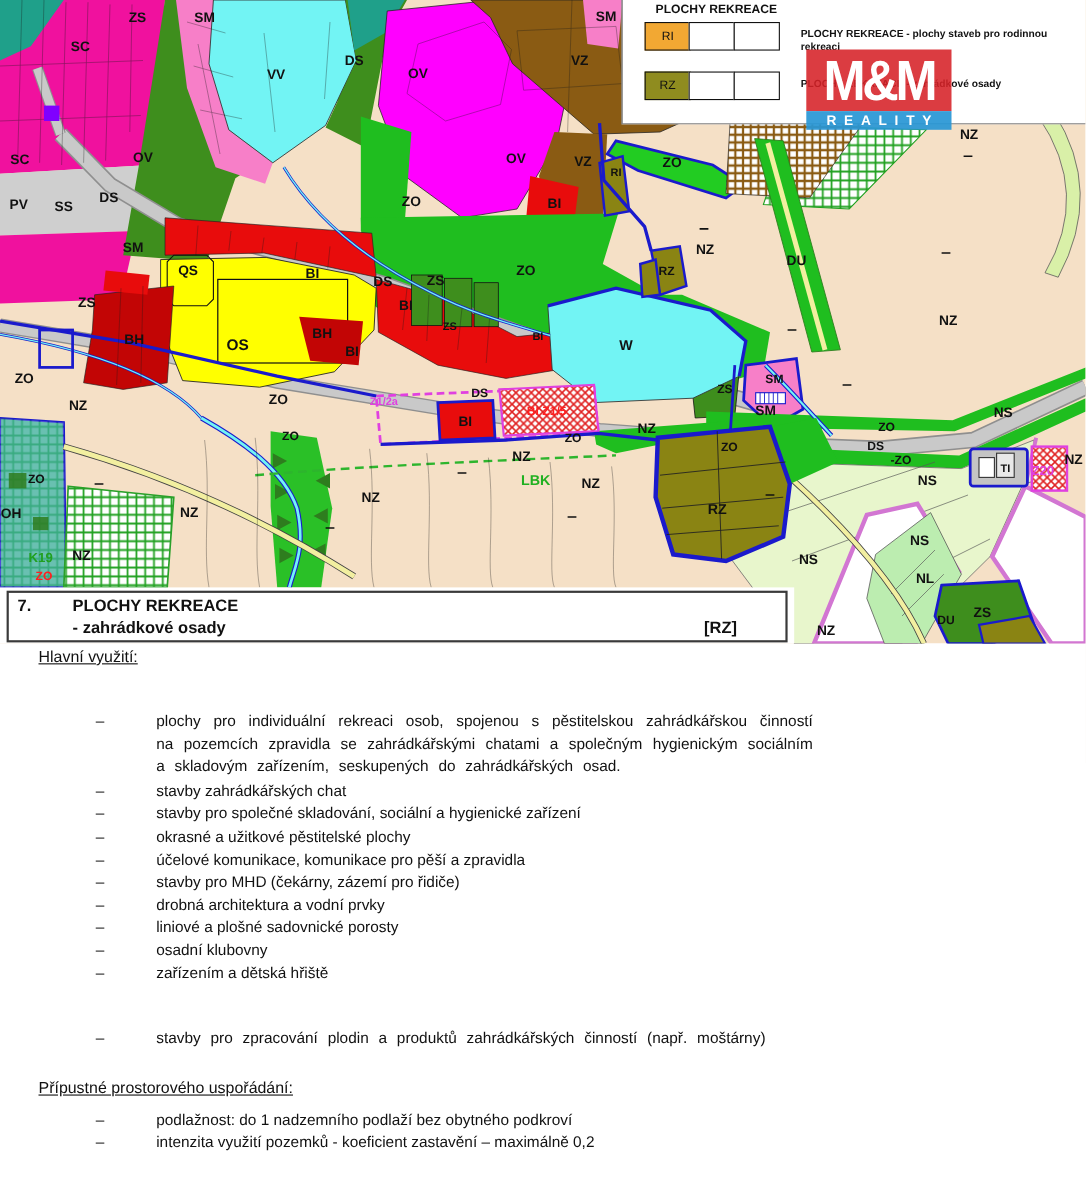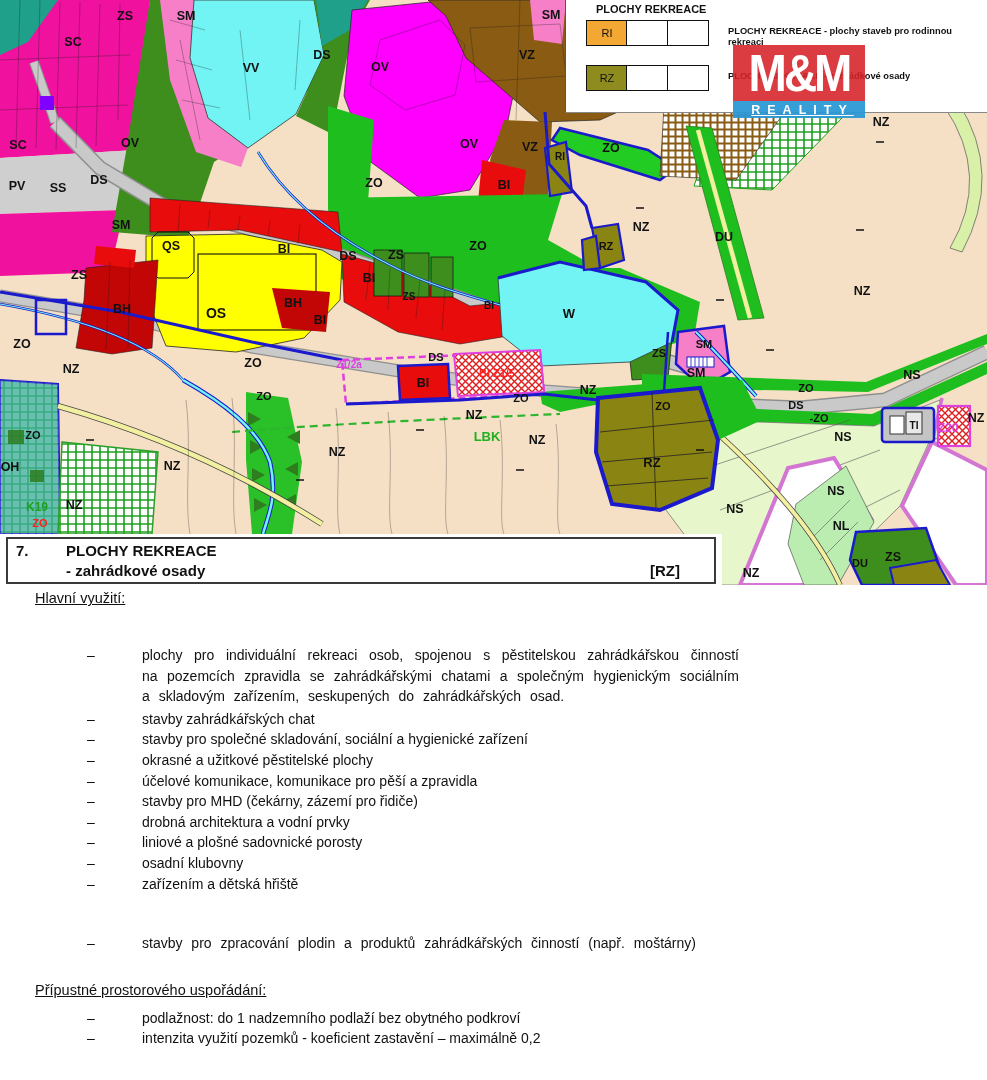--- a/index.html
+++ b/index.html
@@ -16,28 +16,28 @@
   .lg-cells{position:absolute;left:0;top:0;display:flex;}
   .lg-cell{width:42px;height:26px;border:1.6px solid #111;box-sizing:border-box;margin-right:-1.6px;
            display:flex;align-items:center;justify-content:center;font-size:11px;color:#111;background:#fff;}
   .lg-desc{position:absolute;left:142px;top:6px;width:250px;font-size:9.3px;color:#111;line-height:11px;font-weight:bold;}
 
   
   .logo{position:absolute;left:733px;top:45px;width:132px;}
   .logo-red{height:56px;background:rgba(214,33,39,0.88);display:flex;align-items:center;justify-content:center;}
   .logo-red span{color:#fff;font-size:46px;font-weight:800;letter-spacing:-3px;transform:scaleY(1.12);}
   .logo-blue{height:17px;background:rgba(41,151,213,0.93);display:flex;align-items:center;justify-content:center;}
-  .logo-blue span{color:#fff;font-size:12.5px;font-weight:bold;letter-spacing:7px;padding-left:7px;text-decoration:underline;}
+  .logo-blue span{color:#fff;font-size:12.5px;font-weight:bold;letter-spacing:7px;padding-left:7px;}
 
   
   .heading-box{position:absolute;left:6px;top:537px;width:710px;height:47px;border:2px solid #3a3a3a;box-sizing:border-box;background:#fff;}
   .hb-number{position:absolute;left:8px;top:3px;font-size:15px;font-weight:bold;color:#111;}
   .hb-title{position:absolute;left:58px;top:3px;font-size:15px;font-weight:bold;color:#111;}
   .hb-subtitle{position:absolute;left:58px;top:23px;font-size:15px;font-weight:bold;color:#111;}
-  .hb-code{position:absolute;right:34px;top:23px;font-size:15px;font-weight:bold;color:#111;}
+  .hb-code{position:absolute;right:44px;top:23px;font-size:15px;font-weight:bold;color:#111;}
 
   #doc-sections{position:absolute;left:0;top:564px;width:983px;padding-left:27px;}
   .doc-heading{margin:26px 0 10px 8px;font-size:14.5px;color:#111;text-decoration:underline;}
   .doc-item{position:relative;padding-left:115px;width:597px;font-size:14px;color:#111;line-height:20.6px;}
   .doc-item .dash{position:absolute;left:60px;top:0;}
   .doc-item.wide .txt-block{display:block;text-align:justify;word-spacing:5px;margin-top:39px;}
   .sec-gap{height:2px;}
 </style>
 </head>
 <body>

